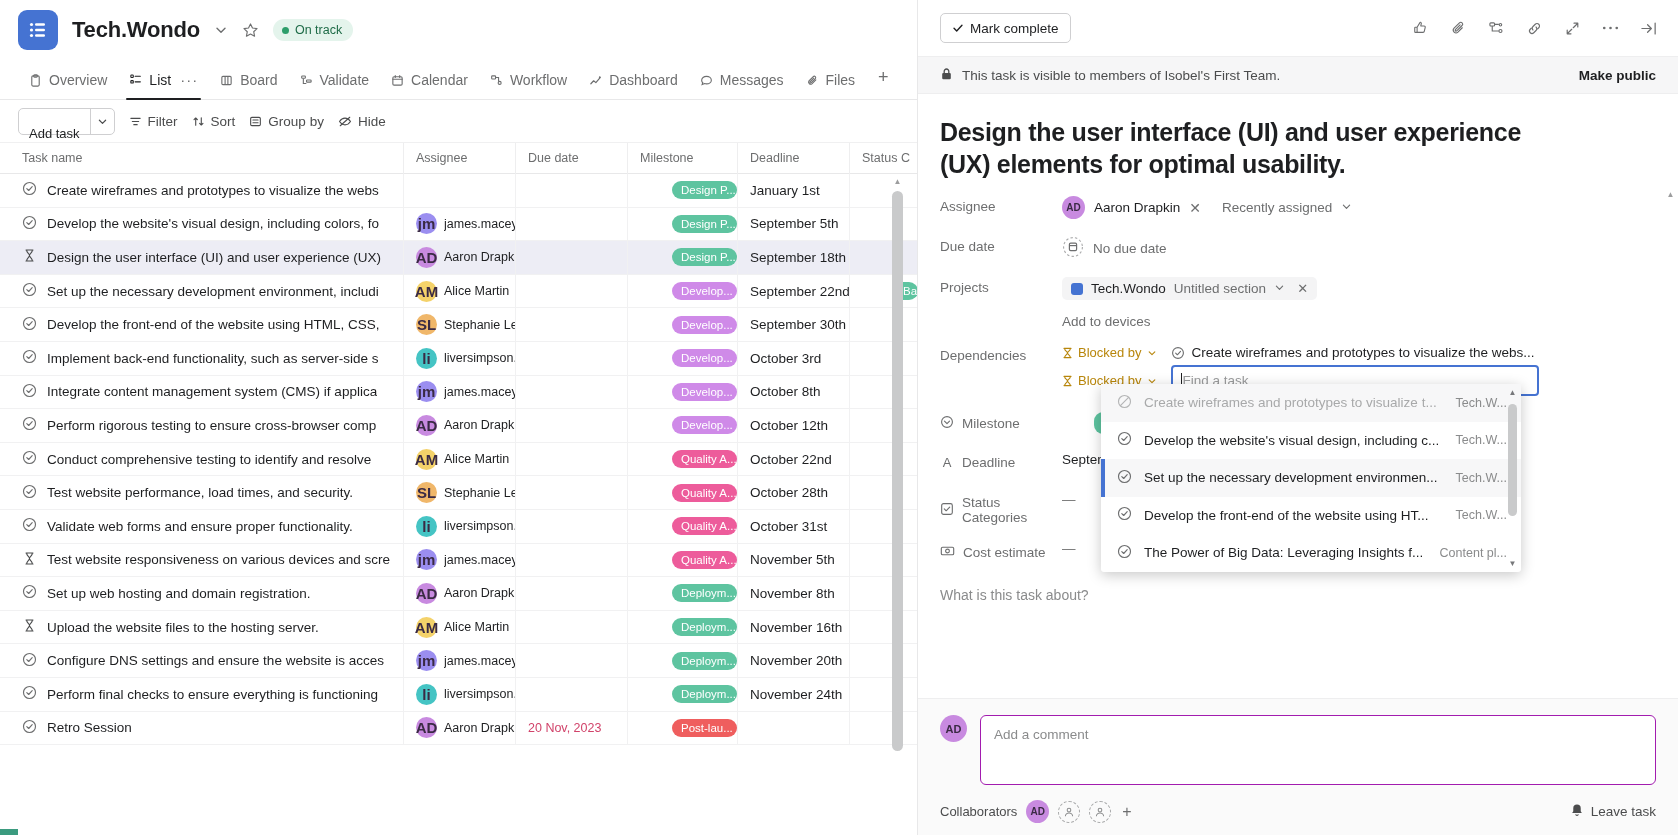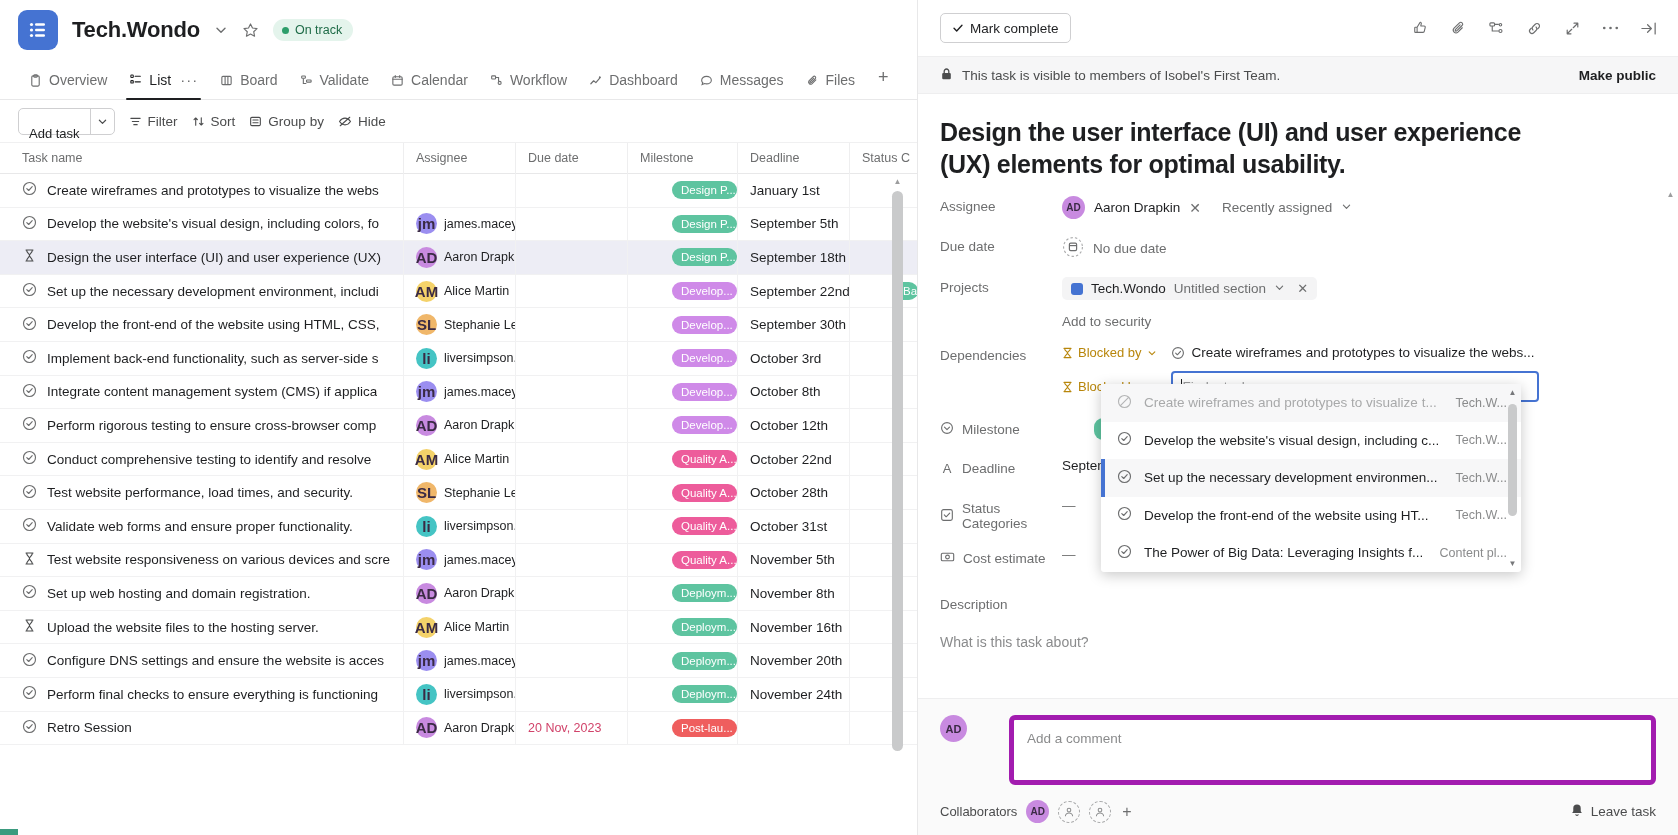--- a/index.html
+++ b/index.html
@@ -129,22 +129,22 @@
   .dd-proj { font-size:12.5px; color:#8a8b8c; flex:none; white-space:nowrap;}
   .dd-scroll { position:absolute; right:4px; top:4px; width:9px; bottom:4px;}
   .dd-scroll .bar { position:absolute; top:16px; width:9px; height:112px; background:#c9cacb; border-radius:5px;}
   .dd-scroll .ar { text-align:center; font-size:8px; color:#76777a;}
 
   .descr-lbl { font-size:13.5px; color:#6d6e6f; margin-top:26px;}
   .descr-ph { font-size:14px; color:#8a8b8c; margin-top:22px;}
 
   .rt-foot { border-top:1px solid #eeeeef; background:#fafafa; padding: 16px 22px 12px 22px;}
   .cmt-row { display:flex; gap:13px; align-items:flex-start;}
-  .cmt-box { flex:1; height:70px; border:5px solid #a21caf; border-radius:6px; background:#fff;
-             padding:11px 13px; font-size:13.5px; color:#8a8b8c;margin-left:29px;}
+  .cmt-box { flex:1; height:70px; border:1px solid #a21caf; border-radius:6px; background:#fff;
+             padding:11px 13px; font-size:13.5px; color:#8a8b8c;}
   .collab { display:flex; align-items:center; gap:9px; margin-top:15px; font-size:13px; color:#4b4c4d;}
   .dot-av { width:22px; height:22px; border-radius:50%; border:1px dashed #a8a9aa;
             display:flex; align-items:center; justify-content:center; color:#8a8b8c;}
   .plus-c { font-size:16px; color:#6d6e6f; cursor:pointer; margin-left:2px;}
   .leave { margin-left:auto; display:flex; align-items:center; gap:7px; font-size:13.5px; color:#4b4c4d; cursor:pointer;}
   .rt-vscroll { position:absolute; right:3px; top:96px; width:9px; height:560px;}
   .rt-vscroll .ar { text-align:center; font-size:8px; color:#9c9d9e;}
 </style>
 </head>
 <body>
@@ -738,25 +738,25 @@
             <span class="sq"></span>
             <span>Tech.Wondo</span>
             <span class="muted">Untitled section</span>
             <span><svg width="11" height="11" viewBox="0 0 12 12" fill="none">
                   <path d="M2.6 4.6L6 8l3.4-3.4" stroke="#6d6e6f" stroke-width="1.25" fill="none" stroke-linecap="round" stroke-linejoin="round"></path>
                 </svg></span>
             <span class="muted" style="font-size:13px;cursor:pointer;margin-left:4px">✕</span>
           </span>
         </div>
       </div>
-      <div class="addproj">Add to security</div>
+      <div class="addproj">Add to devices</div>
 
       <div class="frow">
         <div class="flabel">Dependencies</div>
-        <div style="display:flex;flex-direction:column;gap:11px;">
+        <div style="display:flex;flex-direction:column;gap:5px;">
           <div style="display:flex;align-items:center;gap:14px;">
             <span class="blockedby">
               <svg width="11" height="12" viewBox="0 0 11 12" fill="none">
                   <path d="M2 1.4h7M2 10.6h7M2.6 1.4c0 2.4 2.9 3.3 2.9 4.6 0 1.3-2.9 2.2-2.9 4.6M8.4 1.4c0 2.4-2.9 3.3-2.9 4.6 0 1.3 2.9 2.2 2.9 4.6" stroke="#b8860b" stroke-width="1.1" fill="none" stroke-linecap="round"></path>
                 </svg>
               <span>Blocked by</span>
               <svg width="10" height="10" viewBox="0 0 12 12" fill="none">
                   <path d="M2.6 4.6L6 8l3.4-3.4" stroke="#b8860b" stroke-width="1.3" fill="none" stroke-linecap="round" stroke-linejoin="round"></path>
                 </svg>
             </span>
@@ -828,21 +828,20 @@
                 <rect x="1.4" y="3" width="13.2" height="8" rx="1.4" stroke="#6d6e6f" stroke-width="1.2"></rect>
                 <circle cx="8" cy="7" r="2" stroke="#6d6e6f" stroke-width="1.2"></circle>
               </svg></span>
           <span>Cost estimate</span>
         </div>
         <div class="fval">
             <span class="dash">—</span>
           </div>
       </div>
 
-      <div class="descr-lbl">Description</div>
       <div class="descr-ph">What is this task about?</div>
 
       <div class="dd">
         <div id="ddrows">
             <div class="dd-row disabled alt">
               <span><svg width="15" height="15" viewBox="0 0 15 15" fill="none">
                   <circle cx="7.5" cy="7.5" r="6" stroke="#b4b5b6" stroke-width="1.15"></circle>
                   <path d="M3.4 11.6L11.6 3.4" stroke="#b4b5b6" stroke-width="1.15" stroke-linecap="round"></path>
                 </svg></span>
               <span class="dd-txt">Create wireframes and prototypes to visualize t...</span>

